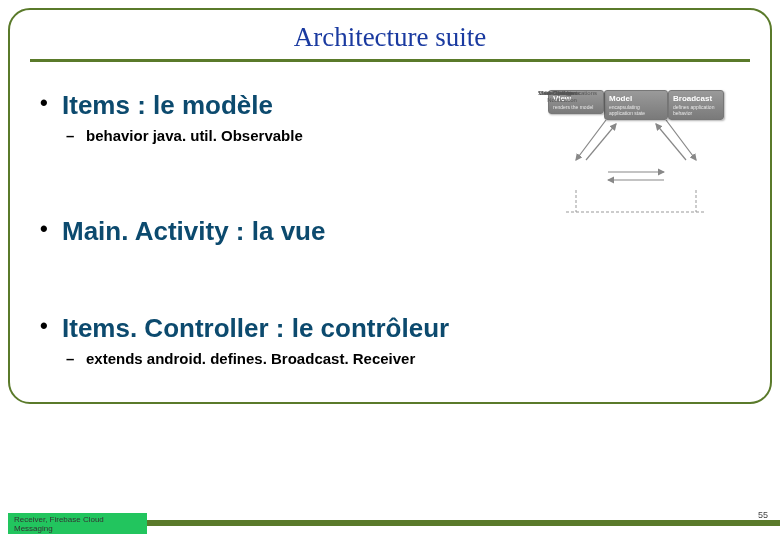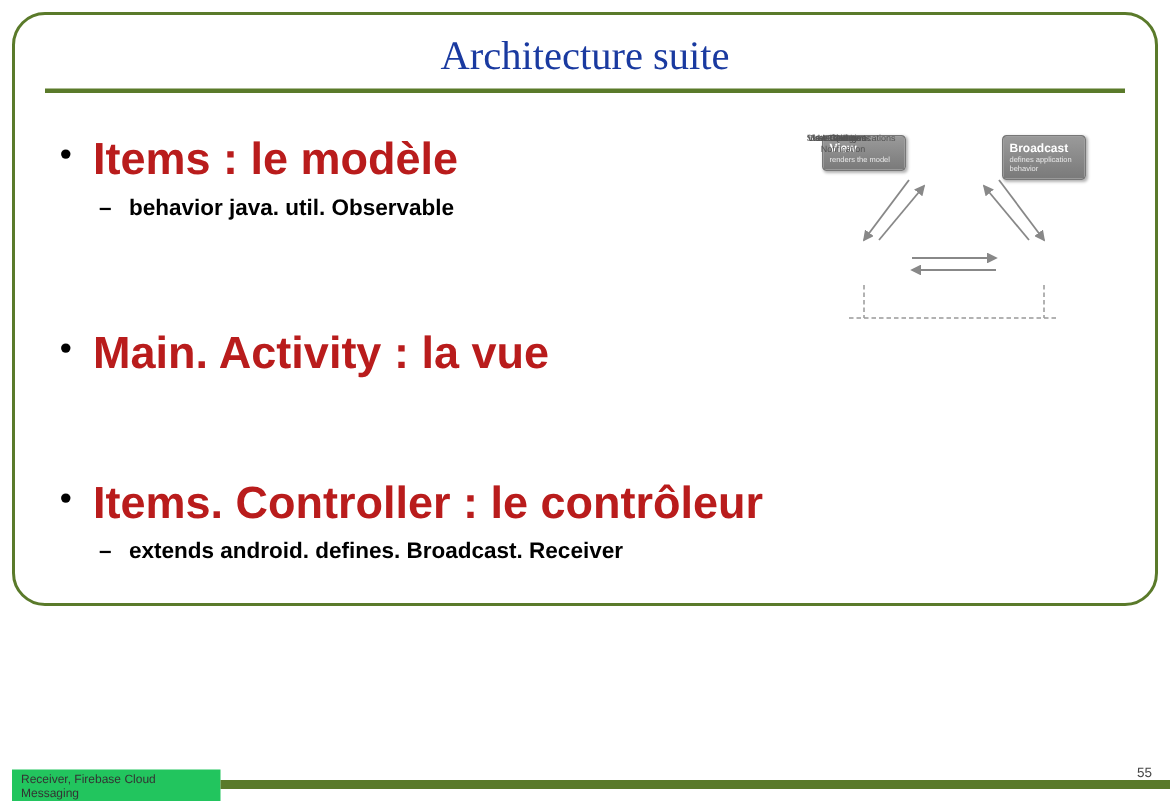--- a/index.html
+++ b/index.html
@@ -28,23 +28,23 @@
   .title-underline {
     width: 720px;
     margin: 0 auto;
     border-bottom: 3px solid #5a7a2a;
   }
   .content {
     padding: 22px 28px 10px 52px;
     position: relative;
   }
   .bullet1 {
-    font-size: 30px;
+    font-size: 26px;
     font-weight: bold;
-    color: #b91c1c;
+    color: #0c4a6e;
     margin-top: 18px;
     position: relative;
   }
   .bullet1::before {
     content: "•";
     position: absolute;
     left: -22px;
     top: 0;
     font-size: 22px;
     color: #000;
@@ -158,20 +158,24 @@
       <line x1="150" y1="70" x2="120" y2="34" stroke="#888" stroke-width="1.2" marker-end="url(#ah)"></line>
 
       <line x1="72" y1="82" x2="128" y2="82" stroke="#888" stroke-width="1.2" marker-end="url(#ah)"></line>
       <line x1="128" y1="90" x2="72" y2="90" stroke="#888" stroke-width="1.2" marker-end="url(#ah)"></line>
 
       <line x1="40" y1="100" x2="40" y2="122" stroke="#999" stroke-width="1" stroke-dasharray="3,2"></line>
       <line x1="160" y1="100" x2="160" y2="122" stroke="#999" stroke-width="1" stroke-dasharray="3,2"></line>
       <line x1="30" y1="122" x2="170" y2="122" stroke="#999" stroke-width="1" stroke-dasharray="3,2"></line>
     </svg>
 
+    <div class="mvc-box" style="left:68px;top:0;width:64px">
+      <div class="t">Model</div>
+      <div class="d">encapsulating application state</div>
+    </div>
     <div class="mvc-box" style="left:12px;top:70;width:56px">
       <div class="t">View</div>
       <div class="d">renders the model</div>
     </div>
     <div class="mvc-box" style="left:132px;top:70;width:56px">
       <div class="t">Broadcast</div>
       <div class="d">defines application behavior</div>
     </div>
 
     <div class="mvc-arrow-label" style="left:0;top:25;width:40px">State Query</div>

